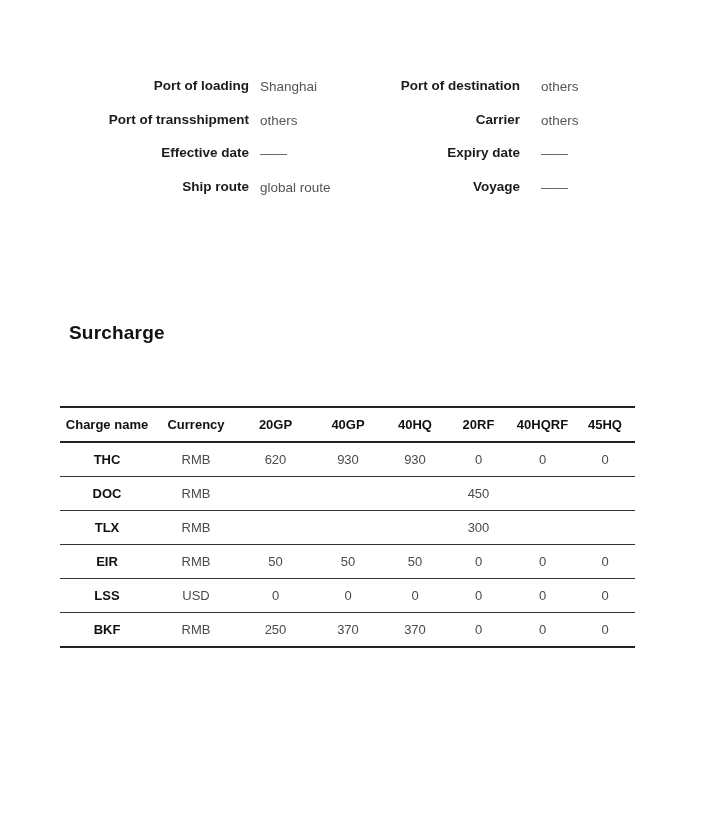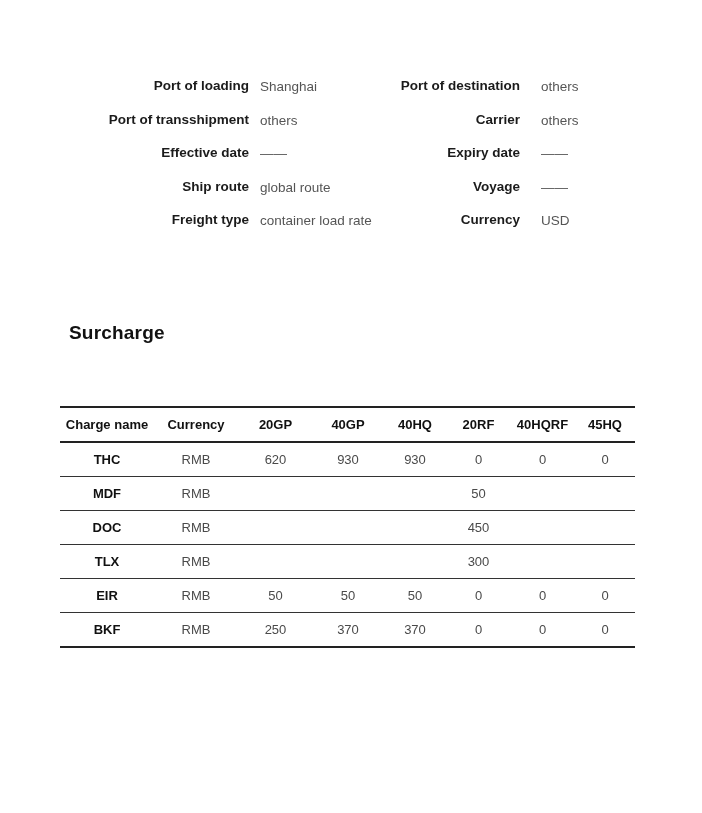--- a/index.html
+++ b/index.html
@@ -75,26 +75,20 @@
       <span class="d-value d-left-value">——</span>
       <span class="d-label d-right-label">Expiry date</span>
       <span class="d-value d-right-value">——</span>
     </div>
     <div class="detail-row">
       <span class="d-label d-left-label">Ship route</span>
       <span class="d-value d-left-value">global route</span>
       <span class="d-label d-right-label">Voyage</span>
       <span class="d-value d-right-value">——</span>
     </div>
-    <div class="detail-row">
-      <span class="d-label d-left-label">Freight type</span>
-      <span class="d-value d-left-value">container load rate</span>
-      <span class="d-label d-right-label">Currency</span>
-      <span class="d-value d-right-value">USD</span>
-    </div>
   </div>
 
 <div class="surcharge-title">Surcharge</div>
 
 <table class="rates">
   <colgroup>
     <col style="width:94px">
       <col style="width:84px">
       <col style="width:75px">
     <col style="width:70px">
@@ -120,30 +114,20 @@
         <td class="charge">THC</td>
         <td class="val">RMB</td>
         <td class="val">620</td>
         <td class="val">930</td>
         <td class="val">930</td>
         <td class="val">0</td>
         <td class="val">0</td>
         <td class="val">0</td>
       </tr>
       <tr>
-        <td class="charge">MDF</td>
-        <td class="val">RMB</td>
-        <td class="val"></td>
-        <td class="val"></td>
-        <td class="val"></td>
-        <td class="val">50</td>
-        <td class="val"></td>
-        <td class="val"></td>
-      </tr>
-      <tr>
         <td class="charge">DOC</td>
         <td class="val">RMB</td>
         <td class="val"></td>
         <td class="val"></td>
         <td class="val"></td>
         <td class="val">450</td>
         <td class="val"></td>
         <td class="val"></td>
       </tr>
       <tr>
@@ -160,20 +144,30 @@
         <td class="charge">EIR</td>
         <td class="val">RMB</td>
         <td class="val">50</td>
         <td class="val">50</td>
         <td class="val">50</td>
         <td class="val">0</td>
         <td class="val">0</td>
         <td class="val">0</td>
       </tr>
       <tr>
+        <td class="charge">LSS</td>
+        <td class="val">USD</td>
+        <td class="val">0</td>
+        <td class="val">0</td>
+        <td class="val">0</td>
+        <td class="val">0</td>
+        <td class="val">0</td>
+        <td class="val">0</td>
+      </tr>
+      <tr>
         <td class="charge">BKF</td>
         <td class="val">RMB</td>
         <td class="val">250</td>
         <td class="val">370</td>
         <td class="val">370</td>
         <td class="val">0</td>
         <td class="val">0</td>
         <td class="val">0</td>
       </tr>
     </tbody>

